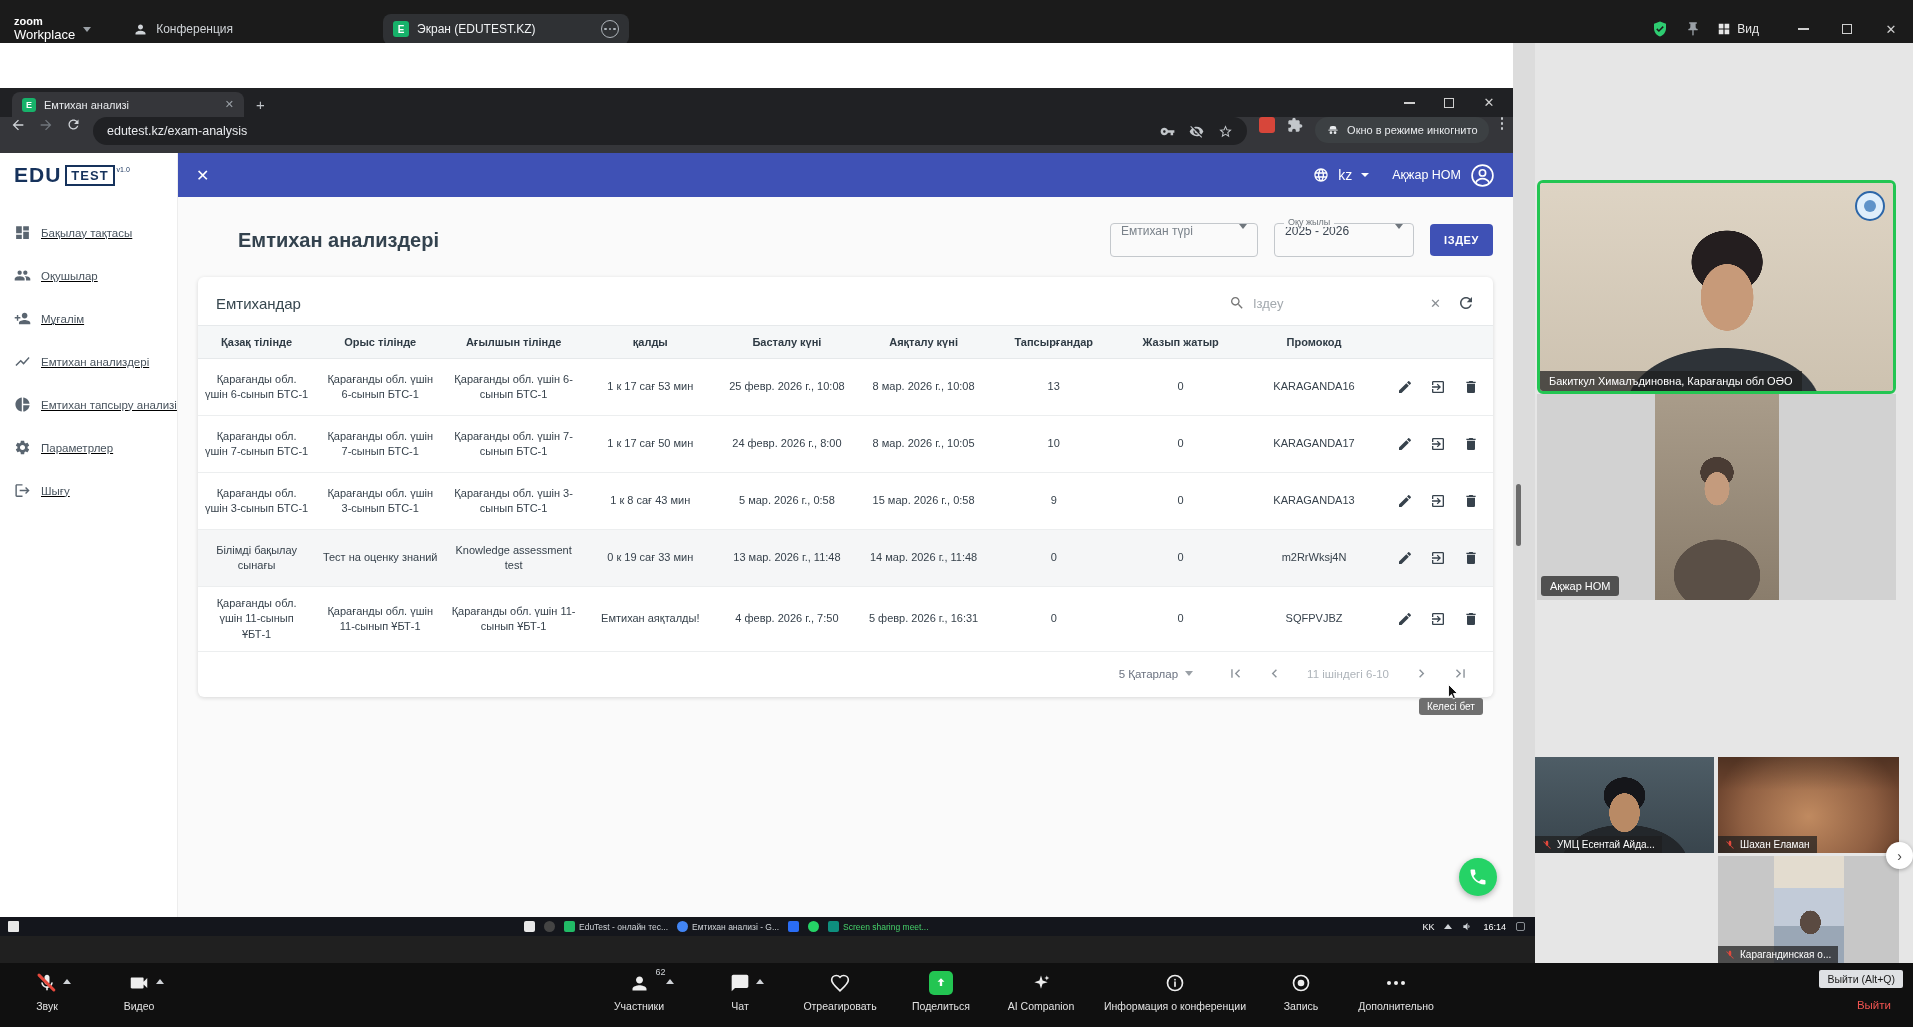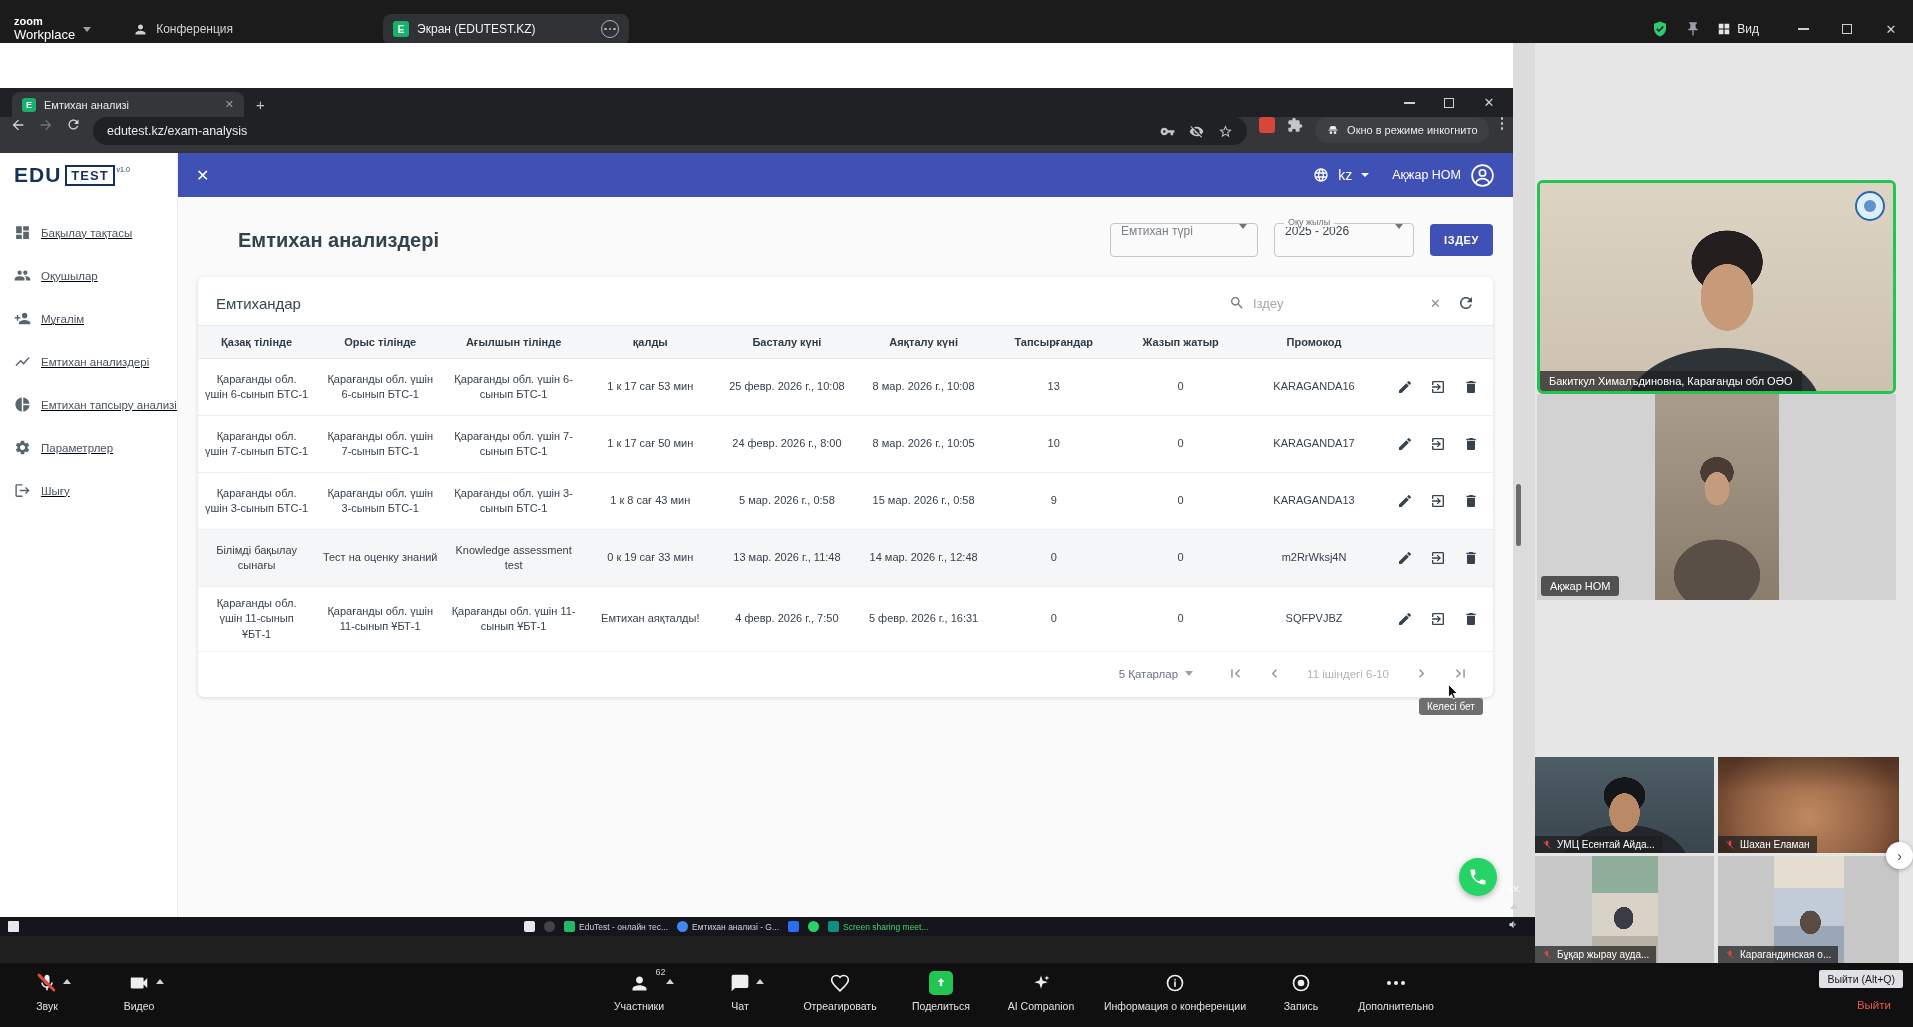--- a/index.html
+++ b/index.html
@@ -123,21 +123,21 @@
   .cursor { position:absolute; left:1444px; top:640px; }
   .scroll-thumb { position:absolute; left:1516px; top:441px; width:5px; height:62px; background:#6b6b6b; border-radius:3px; }
 
   
   .taskbar { position:absolute; left:0; top:874px; width:1535px; height:19px; background:#14161c;
     display:flex; align-items:center; color:#cfd3d7; font-size:8.5px; }
   .tb-left { margin-left:8px; width:11px; height:11px; background:#e8e8e8; border-radius:1px; }
   .tb-center { margin-left:505px; display:flex; align-items:center; gap:9px; }
   .tb-sq { width:11px; height:11px; border-radius:2px; }
   .tb-item { display:flex; align-items:center; gap:4px; white-space:nowrap; }
-  .tb-right { margin-left:auto; display:flex; align-items:center; gap:10px; margin-right:10px;flex-direction:column; }
+  .tb-right { margin-left:auto; display:flex; align-items:center; gap:10px; margin-right:10px; }
   .tb-time { font-size:9px; color:#fff; }
   .share-bottom { position:absolute; left:0; top:893px; width:1535px; height:27px; background:#202020; }
 
   
   .vpanel { position:absolute; left:1535px; top:43px; width:378px; height:920px; background:#e6e6e6; }
   .tile { position:absolute; overflow:hidden; border-radius:6px; background:#999; }
   .tile-active { left:2px; top:137px; width:359px; height:214px; border:3px solid #23c552; }
   .photo-1 { width:100%; height:100%;
     background:
       radial-gradient(38px 48px at 53% 55%, #c79a79 69%, rgba(0,0,0,0) 70%),
@@ -523,21 +523,21 @@
                       </svg>
                     </span>
                 </td>
               </tr>
               <tr class="alt">
                 <td>Білімді бақылау сынағы</td>
                 <td>Тест на оценку знаний</td>
                 <td>Knowledge assessment test</td>
                 <td>0 к 19 сағ 33 мин</td>
                 <td>13 мар. 2026 г., 11:48</td>
-                <td>14 мар. 2026 г., 12:48</td>
+                <td>14 мар. 2026 г., 11:48</td>
                 <td>0</td>
                 <td>0</td>
                 <td>m2RrWksj4N</td>
                 <td class="act-cell">
                   <span class="aic">
                       <svg width="16" height="16" viewBox="0 0 24 24" fill="#37424c">
                         <path d="M3 17.2V21h3.8L17.8 10 14 6.2 3 17.2zM20.7 7.1c.4-.4.4-1 0-1.4L18.3 3.3c-.4-.4-1-.4-1.4 0L15 5.2 18.8 9l1.9-1.9z"></path>
                       </svg>
                     </span>
                   <span class="aic">
@@ -690,30 +690,20 @@
   <div class="gtile gt-b">
     <div class="photo-b"></div>
     <div class="vid-label">
       <svg width="10" height="10" viewBox="0 0 24 24" fill="#e4483c">
           <path d="M12 14c1.66 0 3-1.34 3-3V5c0-1.66-1.34-3-3-3S9 3.34 9 5v6c0 1.66 1.34 3 3 3z"></path>
           <path d="M4.27 3L3 4.27 19.73 21 21 19.73 4.27 3z"></path>
         </svg>
       <span>Шахан Еламан</span>
     </div>
   </div>
-  <div class="gtile gt-c">
-    <div class="photo-c"></div>
-    <div class="vid-label">
-      <svg width="10" height="10" viewBox="0 0 24 24" fill="#e4483c">
-          <path d="M12 14c1.66 0 3-1.34 3-3V5c0-1.66-1.34-3-3-3S9 3.34 9 5v6c0 1.66 1.34 3 3 3z"></path>
-          <path d="M4.27 3L3 4.27 19.73 21 21 19.73 4.27 3z"></path>
-        </svg>
-      <span>Бұқар жырау ауда...</span>
-    </div>
-  </div>
   <div class="gtile gt-d">
     <div class="photo-d"></div>
     <div class="vid-label">
       <svg width="10" height="10" viewBox="0 0 24 24" fill="#e4483c">
           <path d="M12 14c1.66 0 3-1.34 3-3V5c0-1.66-1.34-3-3-3S9 3.34 9 5v6c0 1.66 1.34 3 3 3z"></path>
           <path d="M4.27 3L3 4.27 19.73 21 21 19.73 4.27 3z"></path>
         </svg>
       <span>Карагандинская о...</span>
     </div>
   </div>

